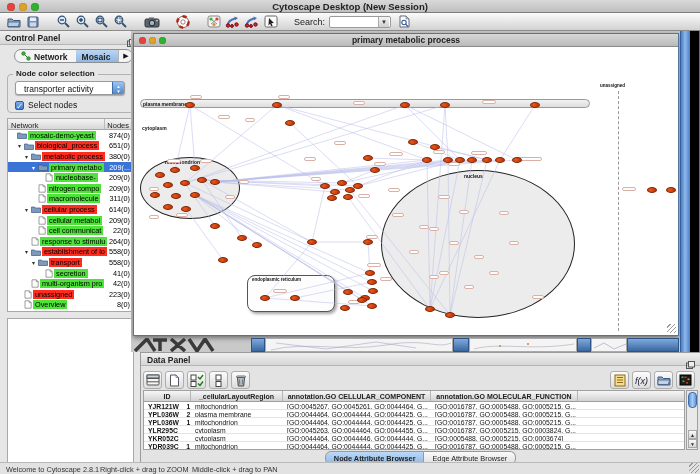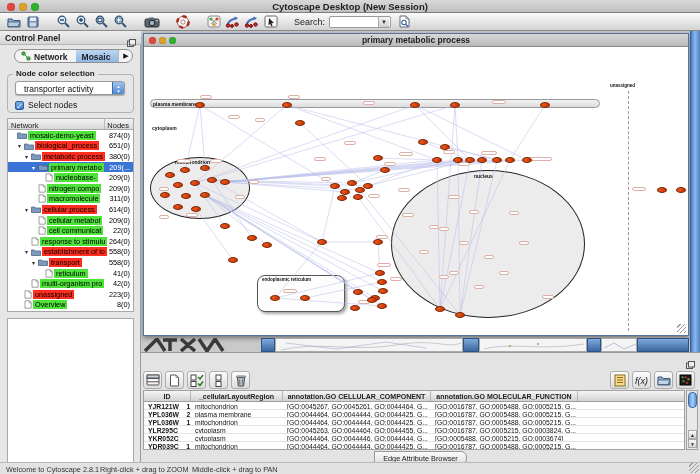--- a/index.html
+++ b/index.html
@@ -58,21 +58,21 @@
   .trow.sel .texp{color:#fff;}
   .ticon{flex:0 0 auto;margin-right:1px;display:flex;}
   .tlabel{font-size:7.3px;color:#000;padding:0 2px;line-height:9px;flex:0 0 auto;max-width:72px;overflow:hidden;}
   .tlabel.green{background:#4ee23a;}
   .tlabel.red{background:#ff2d1f;}
   .tcount{position:absolute;right:3px;font-size:7.3px;color:#000;background:transparent;}
   .trow.sel .tcount{color:#fff;}
   #birdseye{left:7px;top:287px;width:127px;height:162px;background:#fff;border:1px solid #a8a8a8;}
 
   
-  #desktop{left:141px;top:31px;width:559px;height:321px;background:#c9c9c9;overflow:hidden;}
+  #desktop{left:131px;top:31px;width:559px;height:321px;background:#c9c9c9;overflow:hidden;}
   #vscroll{right:0;top:0;width:10px;height:321px;background:linear-gradient(90deg,#4a7cc0,#8fb9ec 45%,#4d7fc4);border-left:1px solid #35609c;}
   #netframe{left:2px;top:2px;width:546px;height:303px;border:1px solid #54749c;background:#fff;
     box-shadow:0 2px 5px rgba(0,0,0,.45);}
   #nf-titlebar{left:0;top:0;width:100%;height:13px;background:linear-gradient(#d8d8d8,#b9b9b9);border-bottom:1px solid #8a8a8a;}
   #nf-title{left:0;right:0;top:1px;text-align:center;font-size:8.5px;font-weight:bold;color:#222;}
   #canvas{left:0;top:13px;width:544px;height:288px;background:#fff;overflow:hidden;}
   #edge-svg{position:absolute;left:0;top:0;}
   .comp-label{position:absolute;font-size:5px;font-weight:bold;color:#111;white-space:nowrap;}
   #membrane-bar{left:6px;top:52px;width:450px;height:9px;background:linear-gradient(#f2f2f2,#ddd);
     border:1px solid #999;border-radius:5px;}
@@ -440,21 +440,21 @@
         </div>
         <div class="trow">
           <span style="flex: 0 0 auto; width: 31px;"></span>
           <span class="texp"></span>
           <span class="ticon">
             <svg width="8" height="9" viewBox="0 0 8 9">
               <path d="M1 .8 h4.2 l2 2 v5.4 H1 z" fill="#fff" stroke="#777" stroke-width=".7"></path>
               <path d="M5.2 .8 l2 2 h-2 z" fill="#ddd" stroke="#777" stroke-width=".5"></path>
             </svg>
           </span>
-          <span class="tlabel green">reticulum</span>
+          <span class="tlabel green">secretion</span>
           <span class="tcount">41(0)</span>
         </div>
         <div class="trow">
           <span style="flex: 0 0 auto; width: 17px;"></span>
           <span class="texp"></span>
           <span class="ticon">
             <svg width="8" height="9" viewBox="0 0 8 9">
               <path d="M1 .8 h4.2 l2 2 v5.4 H1 z" fill="#fff" stroke="#777" stroke-width=".7"></path>
               <path d="M5.2 .8 l2 2 h-2 z" fill="#ddd" stroke="#777" stroke-width=".5"></path>
             </svg>
@@ -703,20 +703,21 @@
         <svg width="36" height="14">
             <path d="M2 9 L12 4 L22 10 L34 5" stroke="#99c" stroke-width=".6" fill="none"></path>
           </svg>
       </div>
       <div class="strip-blue" style="flex:1;"></div>
     </div>
     <div id="vscroll" class="abs"></div>
   </div>
 
   <div id="datapanel" class="abs">
+    <div id="dp-header" class="abs nowrap">Data Panel</div>
     <span id="dp-float" class="abs"><svg width="9" height="8" viewBox="0 0 9 8">
           <rect x=".5" y="2" width="6" height="5.5" fill="none" stroke="#555"></rect>
           <rect x="2.5" y=".5" width="6" height="5.5" fill="#eee" stroke="#555"></rect>
         </svg></span>
     <div id="dp-toolbar" class="abs">
         <span class="dpbtn">
           <svg width="14" height="12" viewBox="0 0 14 12">
             <rect x="1" y="1" width="12" height="10" rx="1" fill="#f6f6f6" stroke="#555"></rect>
             <line x1="1" y1="4.5" x2="13" y2="4.5" stroke="#555"></line>
             <line x1="1" y1="7.8" x2="13" y2="7.8" stroke="#555"></line>
@@ -827,20 +828,21 @@
             <div class="td" style="width: 147px;">[GO:0016787, GO:0005488, GO:0005215, G...</div>
           </div>
         </div>
     </div>
     <div id="dp-vscroll" class="abs">
       <div id="dp-thumb" class="abs"></div>
       <div class="dp-arr abs" style="top:39px;">▲</div>
       <div class="dp-arr abs" style="top:48px;">▼</div>
     </div>
     <div id="dp-tabs" class="abs">
+        <span class="dp-tab active">Node Attribute Browser</span>
         <span class="dp-tab">Edge Attribute Browser</span>
       </div>
   </div>
 
   <div id="statusbar" class="abs">
     <span class="abs nowrap" style="left:6px;top:1.5px;">Welcome to Cytoscape 2.8.1</span>
     <span class="abs nowrap" style="left:100px;top:1.5px;">Right-click + drag to ZOOM</span>
     <span class="abs nowrap" style="left:192px;top:1.5px;">Middle-click + drag to PAN</span>
     <div id="grip" class="abs"></div>
   </div>

